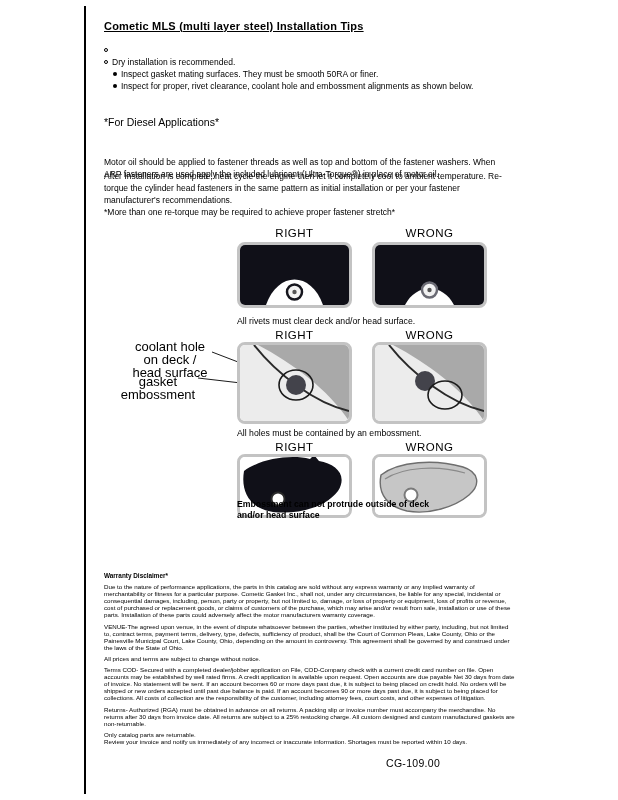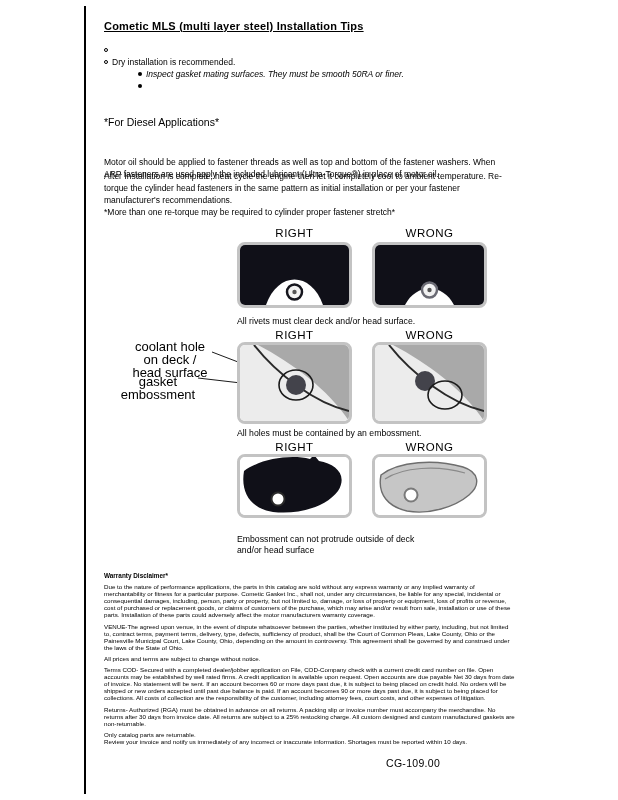--- a/index.html
+++ b/index.html
@@ -12,21 +12,21 @@
 
   .left-rule { position:absolute; left:84px; top:6px; width:2px; height:788px; background:#000; }
 
   .title {
     left:104px; top:20px; font-size:11px; font-weight:bold;
     text-decoration:underline; letter-spacing:0.2px;
   }
 
   .tips { left:104px; top:44px; font-size:8.5px; line-height:12px; }
   .tip { white-space:nowrap; }
-  .tip.sub { margin-left:34px;font-style:italic; }
+  .tip.sub { margin-left:9px; }
   .b-open {
     display:inline-block; width:4px; height:4px; border:1px solid #000;
     border-radius:50%; margin-right:4px; vertical-align:1.5px;
   }
   .b-fill {
     display:inline-block; width:4px; height:4px; background:#000;
     border-radius:50%; margin-right:4px; vertical-align:1.5px;
   }
 
   .diesel-head { left:104px; top:116px; font-size:10.5px; font-weight:normal; }
@@ -46,21 +46,21 @@
   .panel svg { display:block; }
   .row1 { top:242px; height:66px; }
   .row2 { top:342px; height:82px; }
   .row3 { top:454px; height:64px; }
   .pan-left  { left:237px; }
   .pan-right { left:372px; }
 
   .caption { left:237px; font-size:8.7px; line-height:11px; }
   .cap1 { top:316px; }
   .cap2 { top:428px; }
-  .cap3 { top:534px; width:195px; }
+  .cap3 { top:499px; width:195px;font-weight:bold; }
 
   .anno { font-size:13px; line-height:13px; text-align:center; }
   .anno-coolant { left:128px; top:340px; width:84px; }
   .anno-emboss  { left:114px; top:375px; width:88px; }
   .connectors { left:150px; top:344px; }
 
   .legal { left:104px; top:572px; width:412px; font-size:6.2px; line-height:7.1px; }
   .legal h3 { font-size:6.4px; font-weight:bold; margin-bottom:4px; }
   .legal p { margin-bottom:4px; }
   .legal p.nogap { margin-bottom:0; }
@@ -71,27 +71,27 @@
 <body>
 
 <div class="left-rule"></div>
 
 <h1 class="abs title">Cometic MLS (multi layer steel) Installation Tips</h1>
 
 <div class="abs tips">
   <div class="tip"><span class="b-open"></span></div>
   <div class="tip"><span class="b-open"></span><span>Dry installation is recommended.</span></div>
   <div class="tip sub"><span class="b-fill"></span><span>Inspect gasket mating surfaces.  They must be smooth 50RA or finer.</span></div>
-  <div class="tip sub"><span class="b-fill"></span></div>
+  <div class="tip sub"><span class="b-fill"></span><span>Inspect for proper, rivet clearance, coolant hole and embossment alignments as shown below.</span></div>
 </div>
 
 <h2 class="abs diesel-head">*For Diesel Applications*</h2>
 <p class="abs para p1">Motor oil should be applied to fastener threads as well as top and bottom of the fastener washers. When ARP fasteners are used apply the included lubricant (Ultra-Torque®) in place of motor oil.</p>
 <p class="abs para p2">After Installation is complete, heat cycle the engine then let it completely cool to ambient temperature. Re-torque the cylinder head fasteners in the same pattern as initial installation or per your fastener manufacturer's recommendations.</p>
-<p class="abs note">*More than one re-torque may be required to cylinder proper fastener stretch*</p>
+<p class="abs note">*More than one re-torque may be required to achieve proper fastener stretch*</p>
 
 <div class="abs col-label lbl-left" style="top:227px">RIGHT</div>
 <div class="abs col-label lbl-right" style="top:227px">WRONG</div>
 
 <div class="abs panel row1 pan-left">
   <svg width="109" height="60" viewBox="0 0 109 60">
     <rect width="109" height="60" fill="#101018"></rect>
     <path d="M26 60 C38 26 71 26 83 60 Z" fill="#ffffff"></path>
     <circle cx="54.5" cy="47" r="7.5" fill="#f2f2f2" stroke="#15151d" stroke-width="2.5"></circle>
     <circle cx="54.5" cy="47" r="2.2" fill="#555"></circle>

